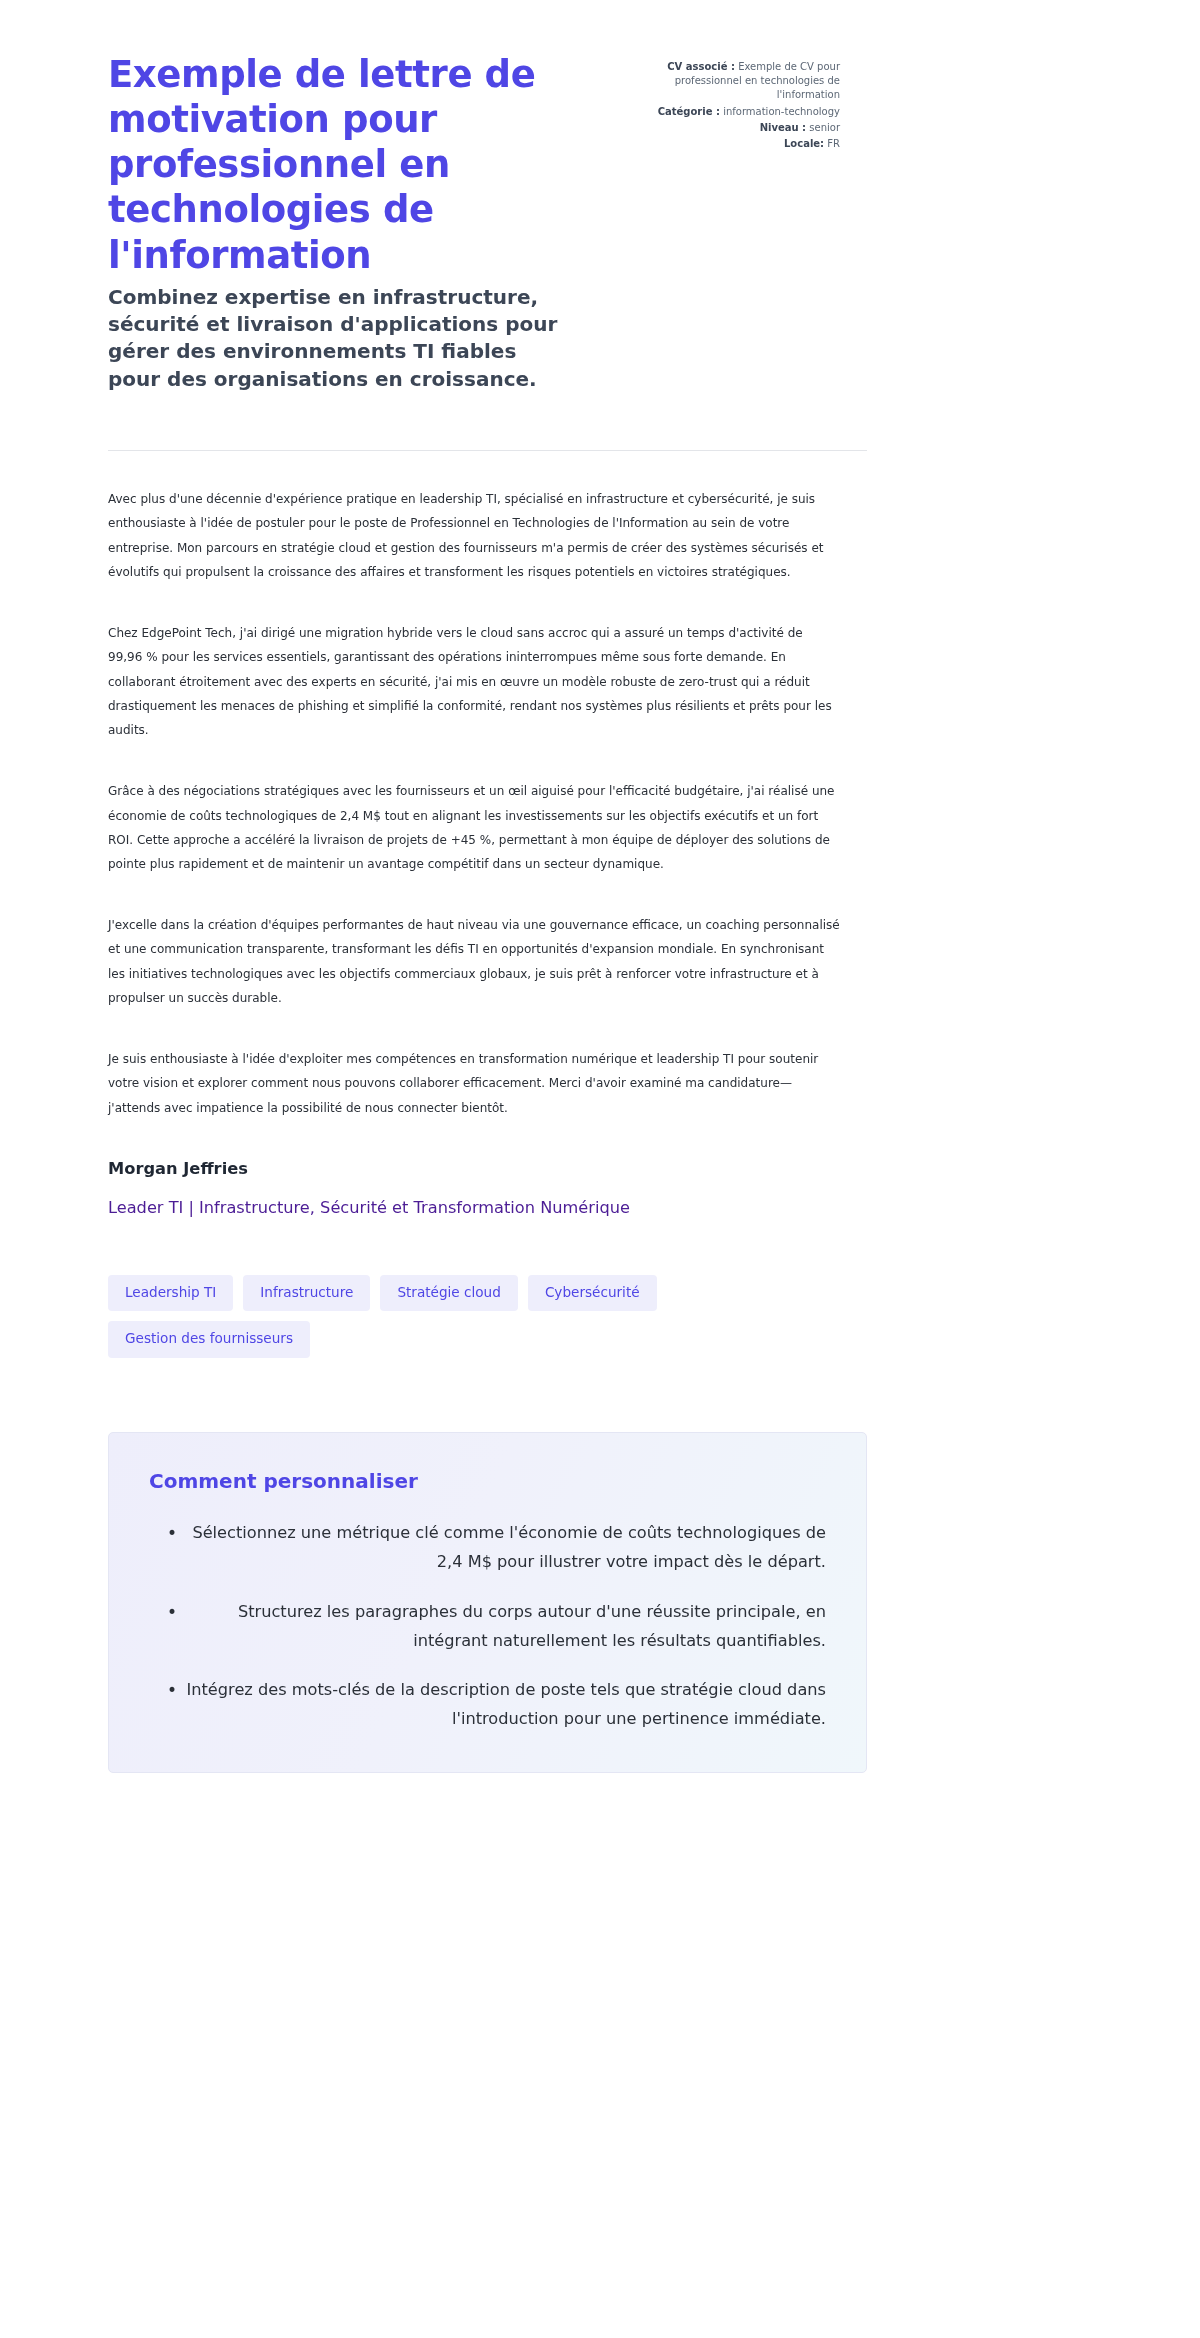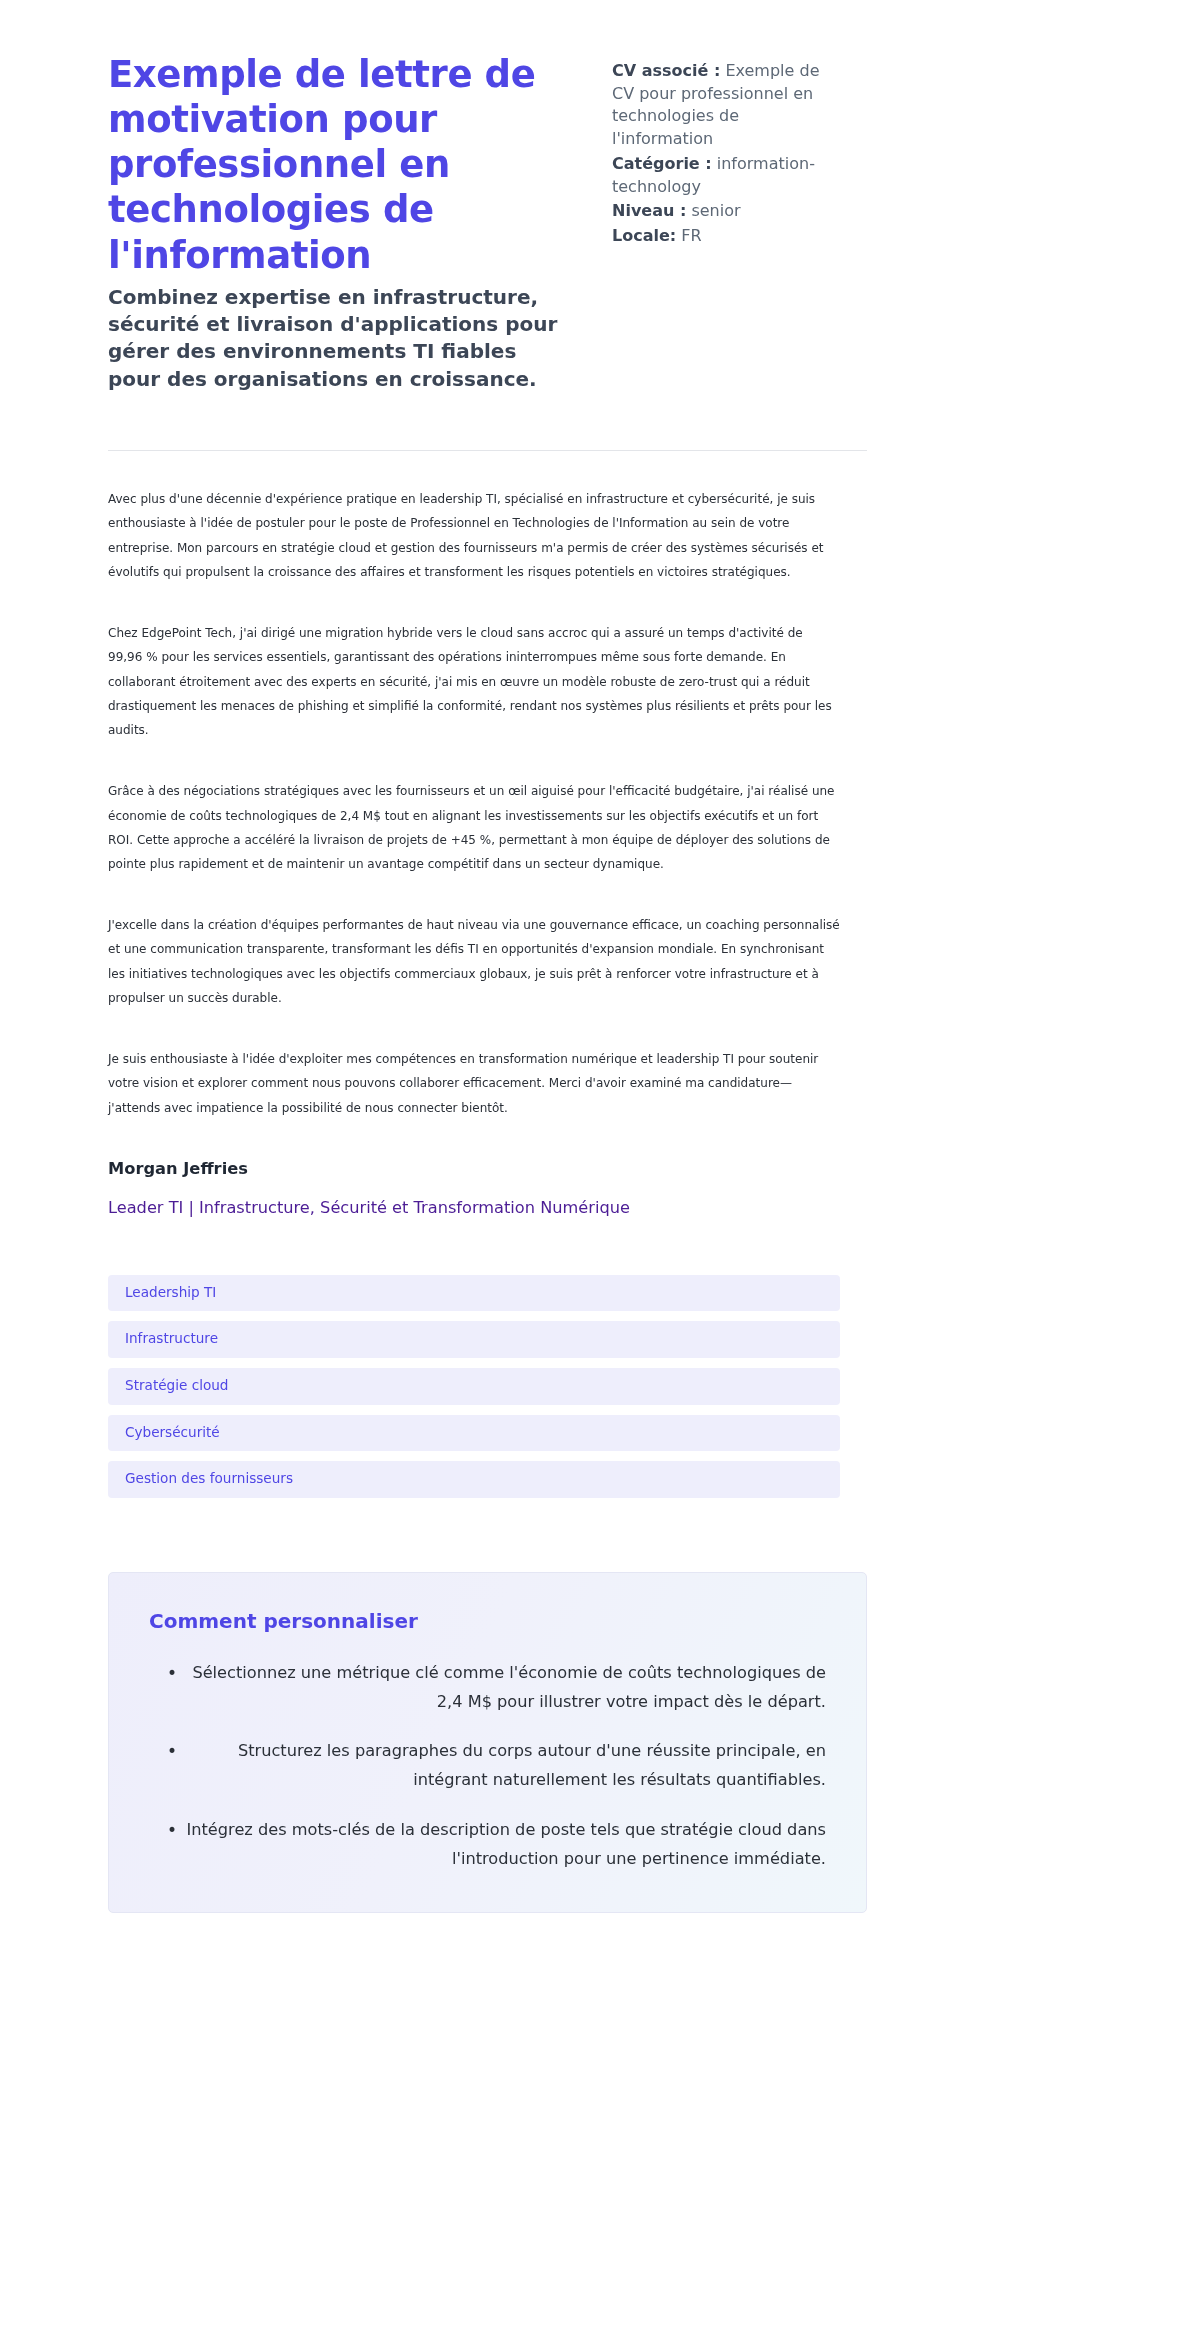--- a/index.html
+++ b/index.html
@@ -46,21 +46,22 @@
     font-size: 20px;
     line-height: 1.37;
     font-weight: bold;
     color: #3c4656;
     max-width: 730px;
   }
 
   .header-meta {
     flex: 0 0 228px;
     width: 228px;
-    font-size: 16px;
+    text-align: right;
+    font-size: 10px;
     line-height: 1.42;
     color: #5d6876;
     padding-top: 8px;
     margin-left: 7px;
   }
   .meta-row { margin-bottom: 2px; }
   .meta-label {
     font-weight: bold;
     color: #3c4656;
   }
@@ -112,21 +113,20 @@
     line-height: 1.6;
   }
 
   
   .tags {
     display: flex;
     flex-wrap: wrap;
     gap: 10px;
     padding: 0 112px 0 108px;
     margin-top: 54px;
-    flex-direction: column;
   }
   .tag {
     background: #eeeefc;
     color: #4f46e5;
     font-size: 13.6px;
     line-height: 1;
     padding: 11px 17px 12px 17px;
     border-radius: 4px;
     white-space: nowrap;
     display: inline-block;

